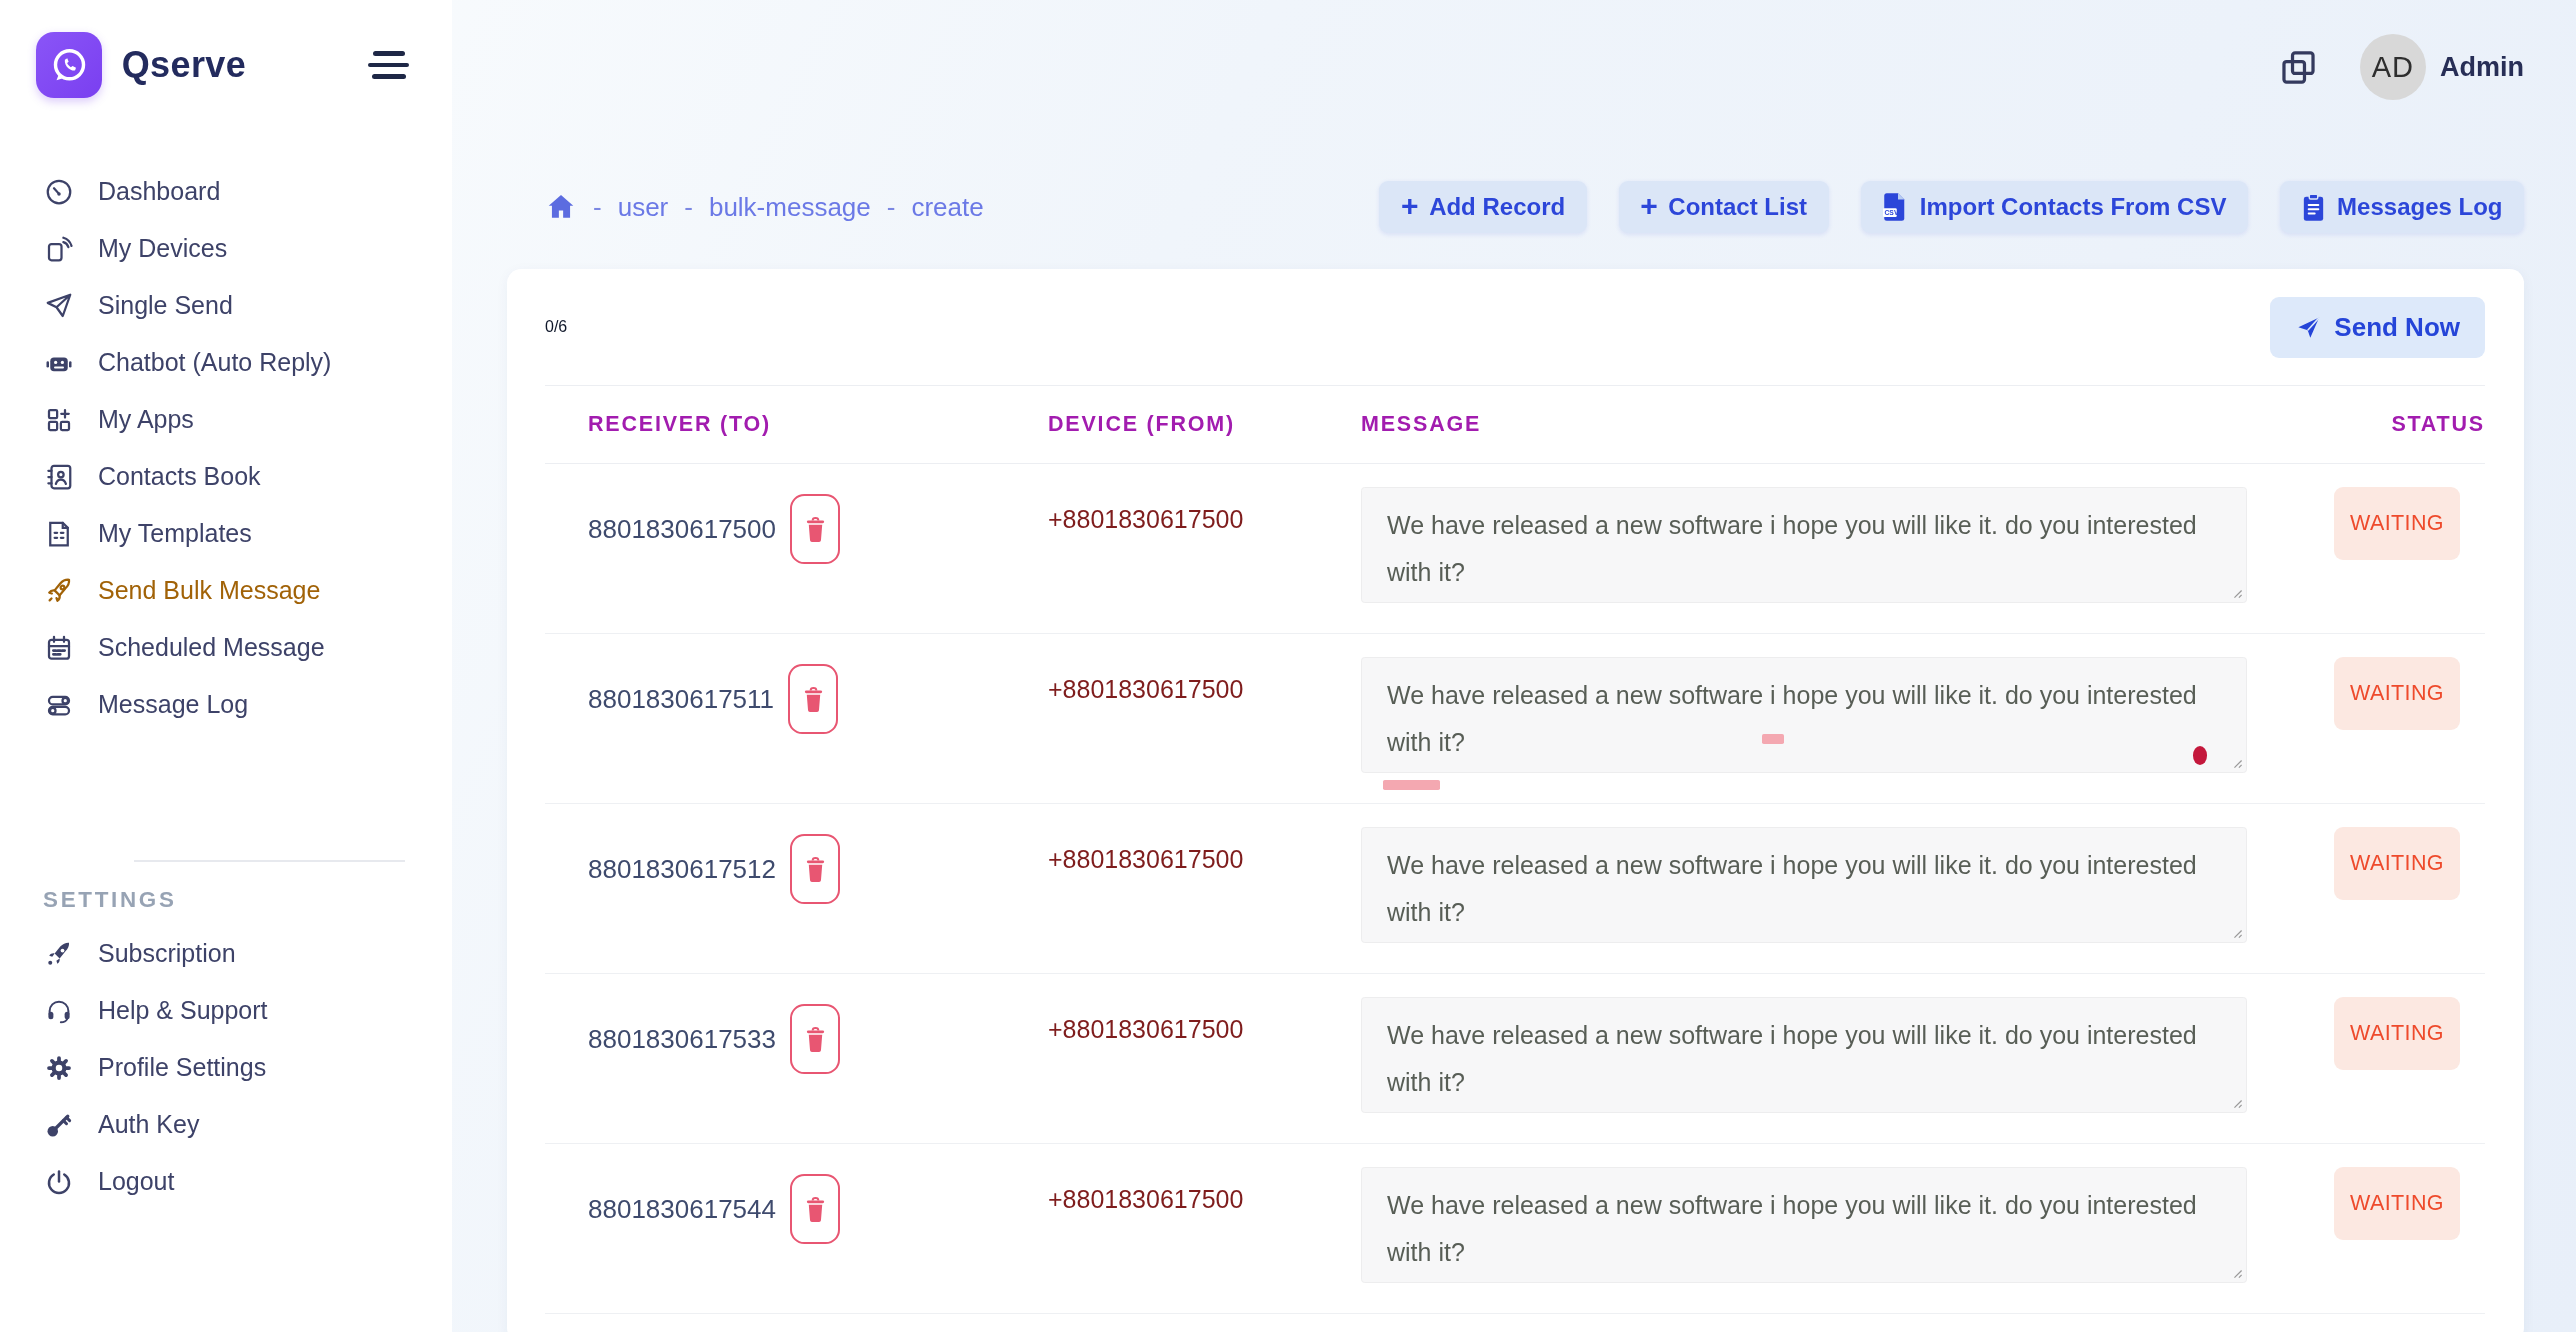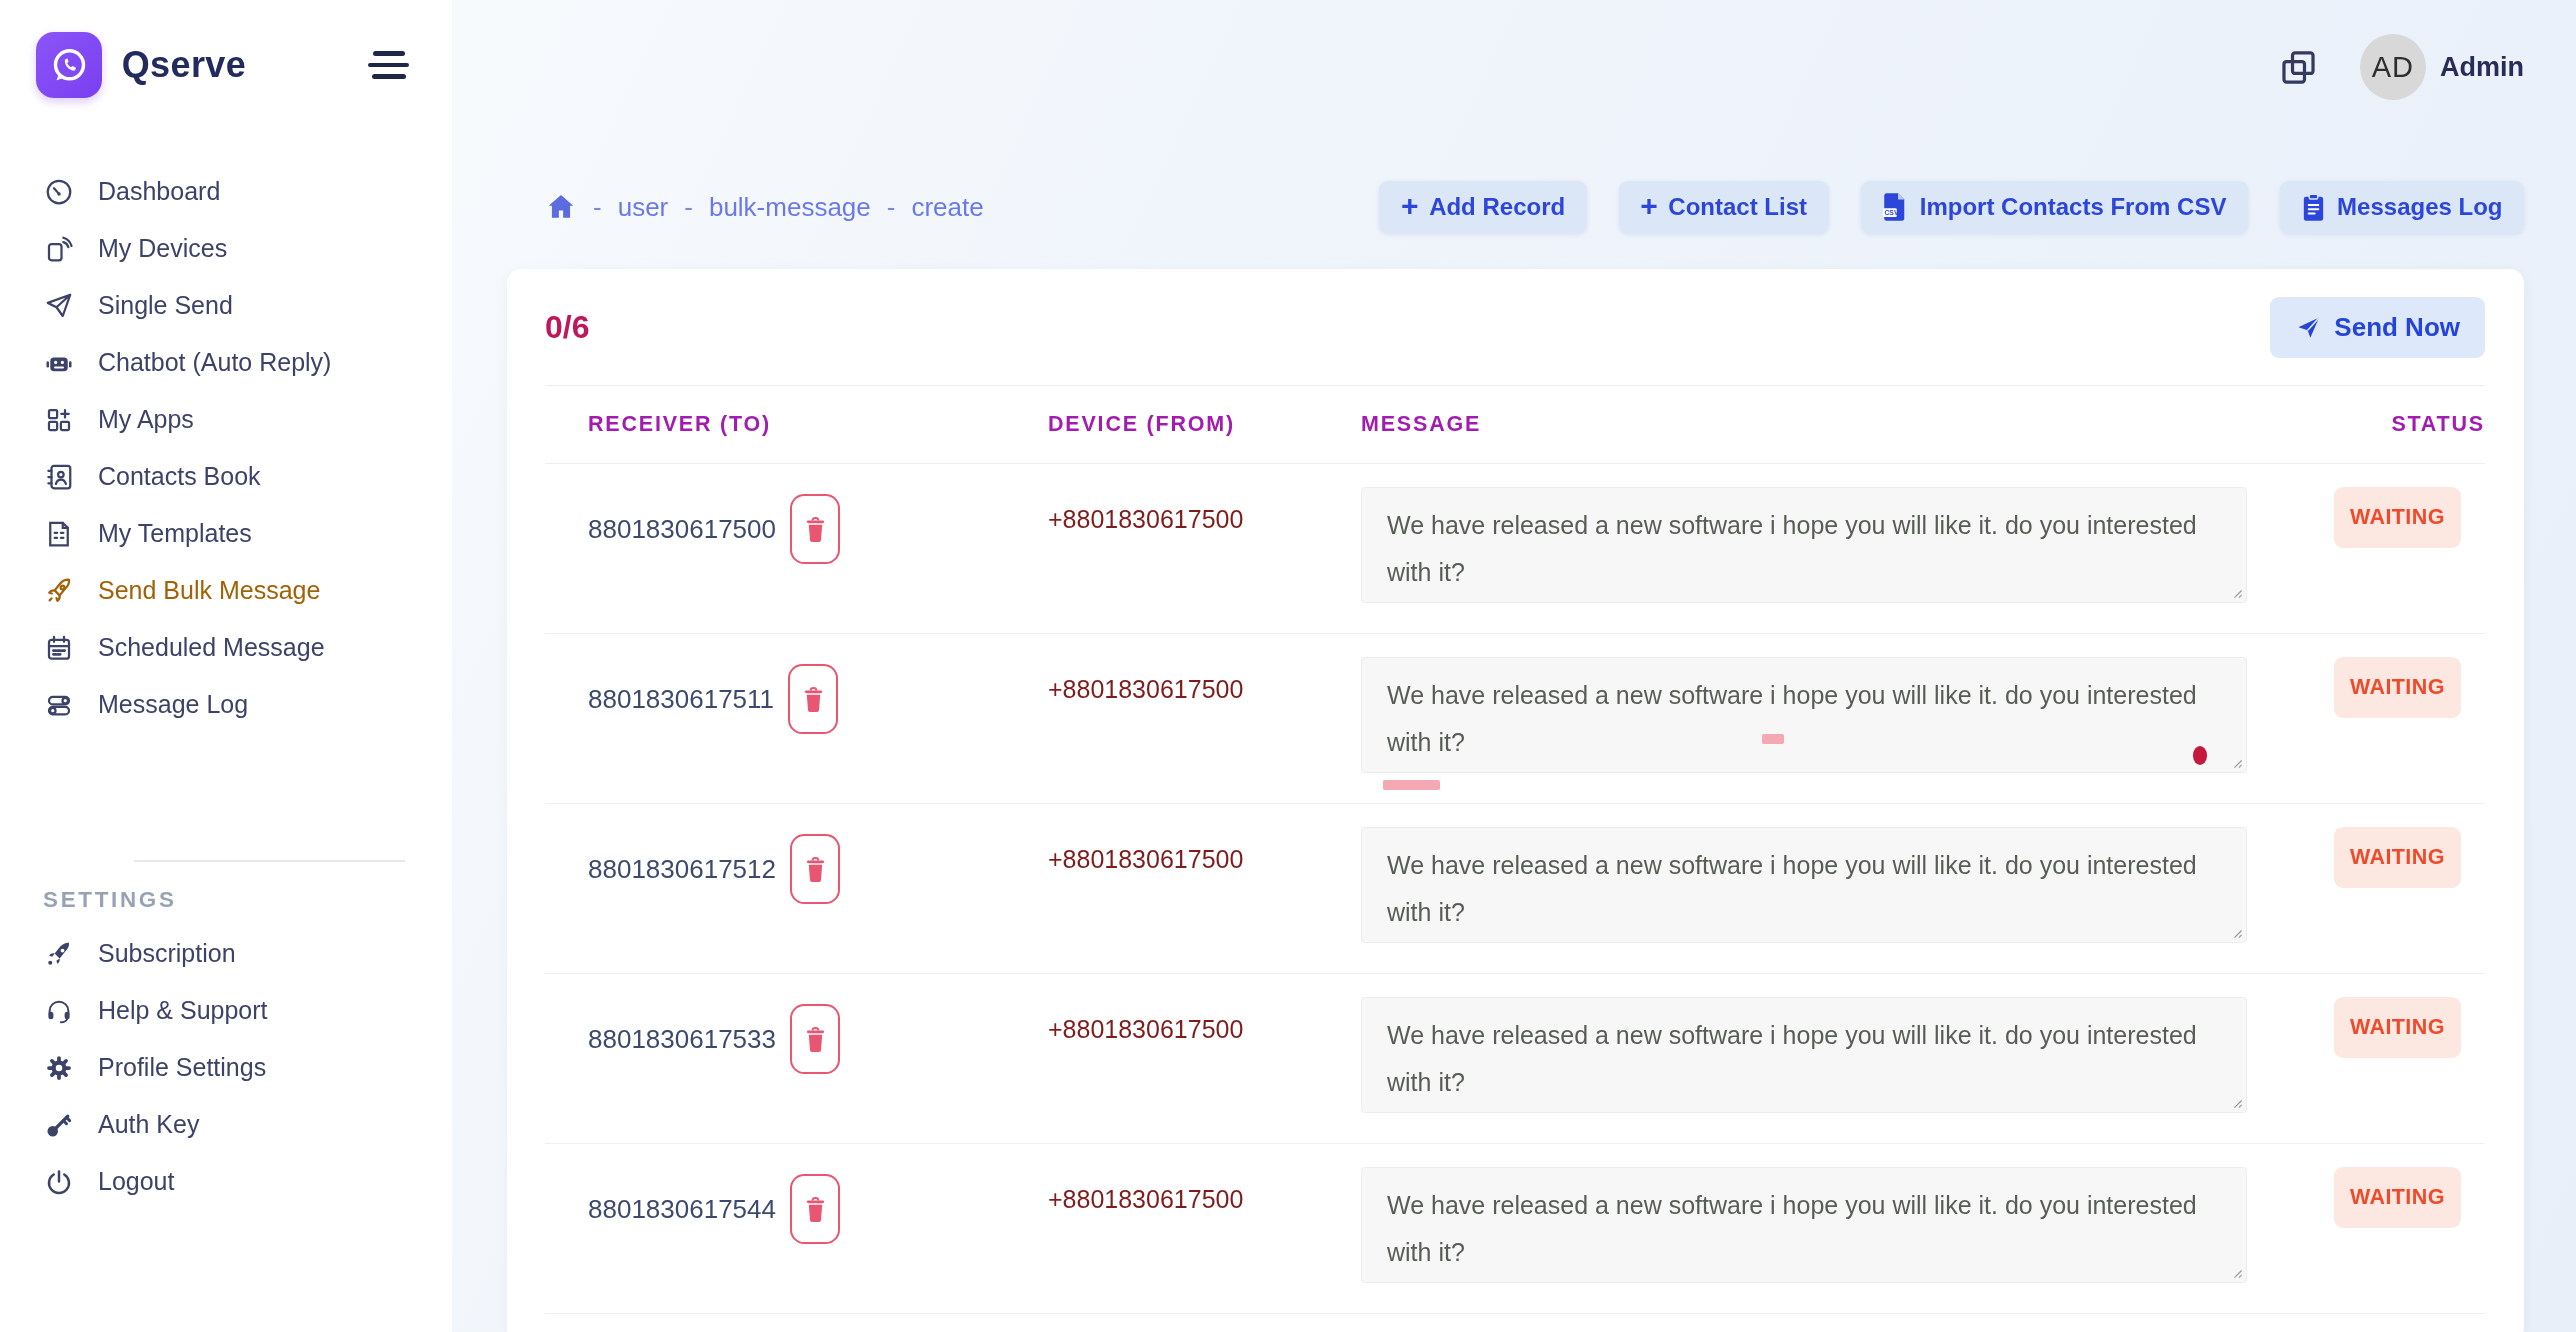--- a/index.html
+++ b/index.html
@@ -76,21 +76,21 @@
   .pill-btn .plus { font-size: 30px; font-weight: 700; line-height: 1; margin-top: -2.7px; }
   .pill-btn svg { flex: 0 0 auto; }
 
   
   .card {
     margin-top: 36px; background: #ffffff; border-radius: 14.3px;
     height: 1073px; box-shadow: 0 3.6px 12.5px rgba(40,60,120,.05);
     padding: 0 39px 0 38px; overflow: hidden;
   }
   .card-head { height: 116px; display: flex; align-items: center; justify-content: space-between; }
-  .counter { font-size: 32px; font-weight: 700; color: #be185d; }
+  .counter { font-size: 16px; font-weight: 400; color: #0f172a; }
   .send-now {
     height: 61px; border: none; border-radius: 9px; background: #dde9fa;
     color: #2545d8; font-family: inherit; font-size: 26px; font-weight: 600;
     display: flex; align-items: center; gap: 12.5px; padding: 0 25px; cursor: pointer;
   }
 
   .thead {
     height: 79px; border-top: 1.8px solid #eceef2; border-bottom: 1.8px solid #eceef2;
     display: grid; grid-template-columns: 460px 313px 903px 1fr;
     align-items: center; padding-left: 43px;
@@ -118,22 +118,22 @@
     background: #f7f7f8; border: 0.9px solid #ededee; border-radius: 3.6px;
     font-family: inherit; font-size: 25px; line-height: 47px; color: #585e56;
     padding: 14.3px 21.5px 0 25px; overflow: hidden; display: block;
   }
   .resize-handle { position: absolute; right: 4.5px; bottom: 4.5px; cursor: nwse-resize; }
   .spell-underline { position: absolute; height: 9.8px; background: #f4a8b1; border-radius: 1.8px; }
   .spell-dot { position: absolute; width: 14.3px; height: 19px; border-radius: 50%; background: #c4183c; }
   .cell-status { padding-top: 23px; padding-left: 70px; }
   .badge {
     display: inline-block; background: #fce8e1; color: #ee4a2c;
-    font-size: 21.5px; font-weight: 700; letter-spacing: 0.4px;
-    padding: 18px 16px; border-radius: 9px;
+    font-size: 21.5px; font-weight: 400; letter-spacing: 0.4px;
+    padding: 24px 16px; border-radius: 9px;
   }
 </style>
 </head>
 <body>
 
 <aside class="sidebar">
   <div class="brand-row">
     <div class="brand">
       <div class="logo-badge">
         <svg width="41" height="41" viewBox="0 0 24 24" fill="none" stroke="#ffffff" stroke-width="2" stroke-linecap="round">

